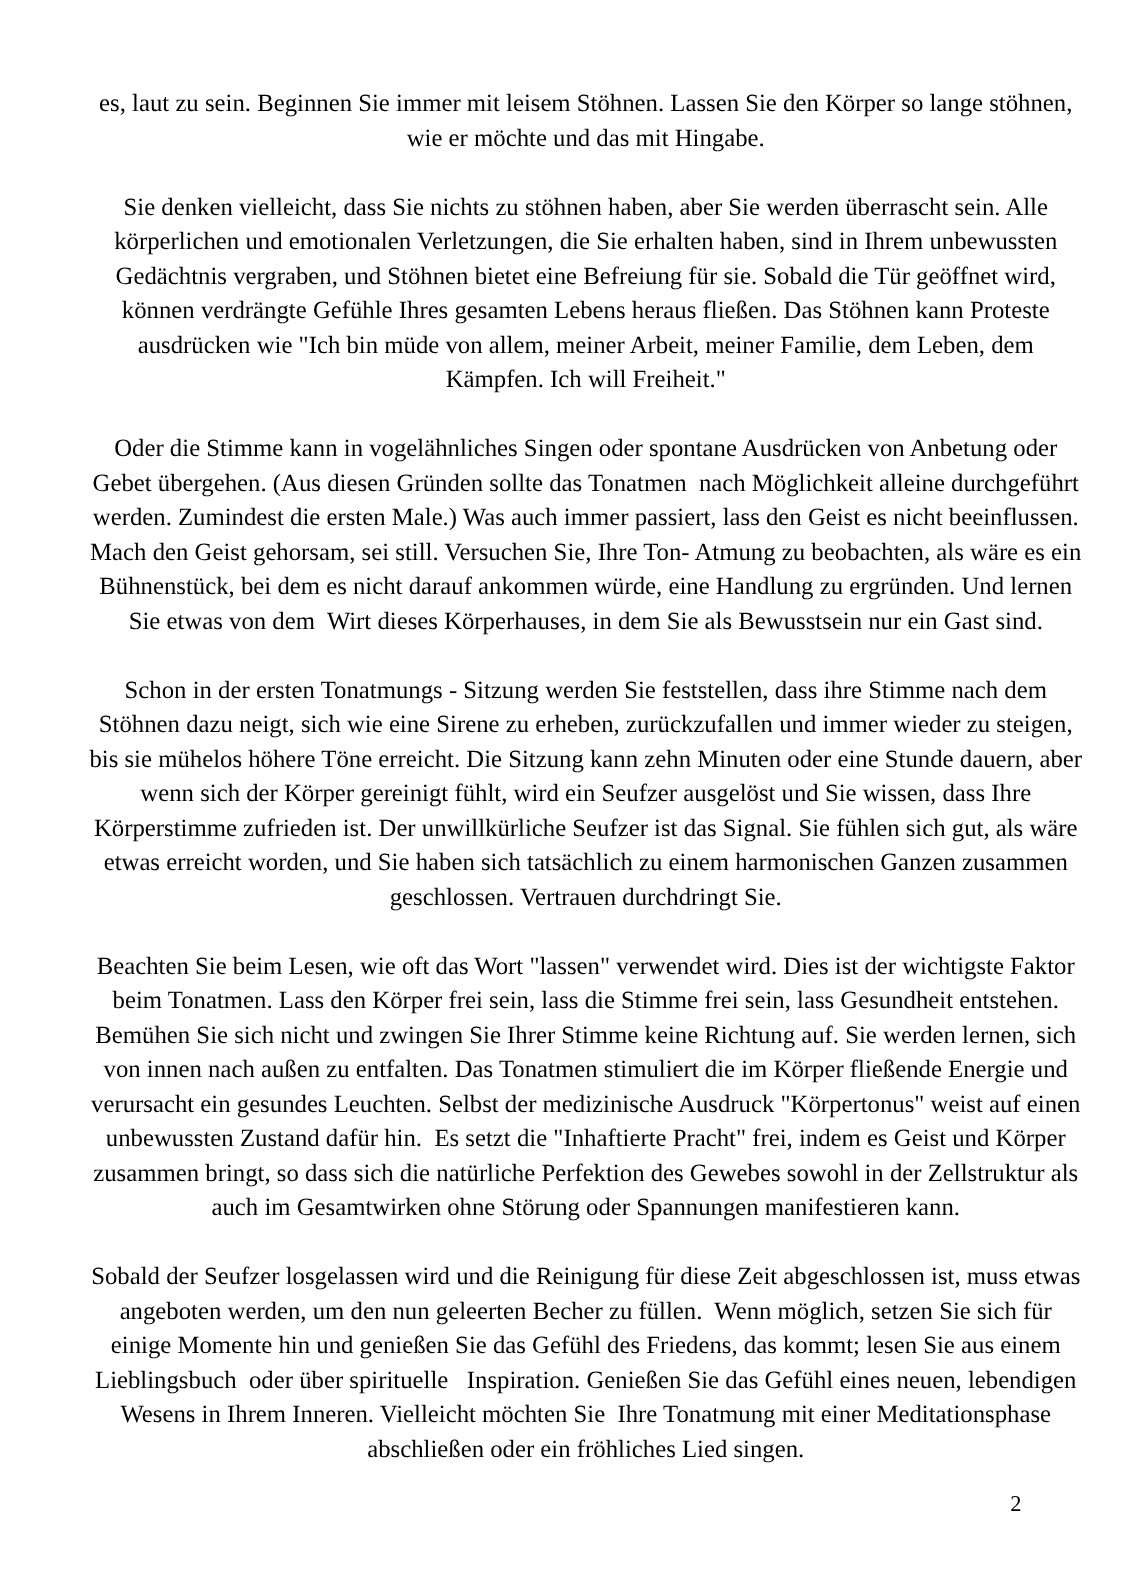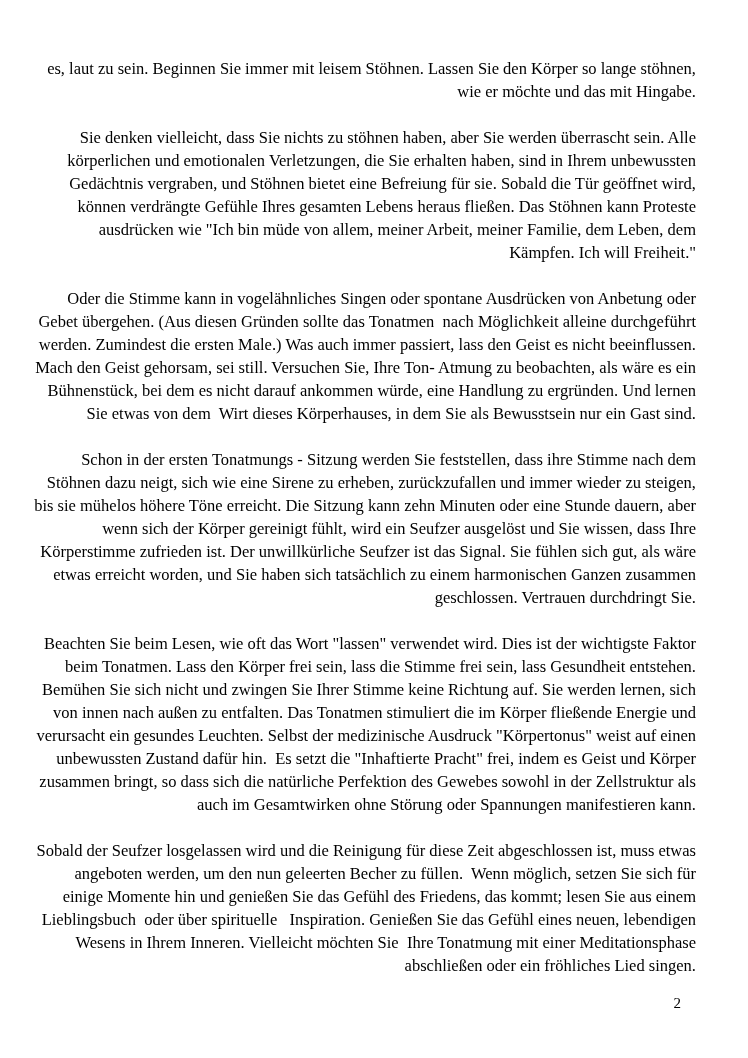--- a/index.html
+++ b/index.html
@@ -11,26 +11,26 @@
     position: relative;
     width: 748px;
     height: 1058px;
     background: #ffffff;
     overflow: hidden;
     font-family: "Liberation Serif", "DejaVu Serif", serif;
     color: #000000;
   }
   .content {
     position: absolute;
-    left: 33px;
+    left: 59px;
     top: 57px;
     width: 663px;
     font-size: 16.5px;
     line-height: 23px;
-    text-align: right;
+    text-align: center;
   }
   .content p {
     margin: 0 0 23px 0;
     white-space: pre-wrap;
   }
   .page-number {
     position: absolute;
     right: 67px;
     bottom: 46px;
     font-size: 15px;

